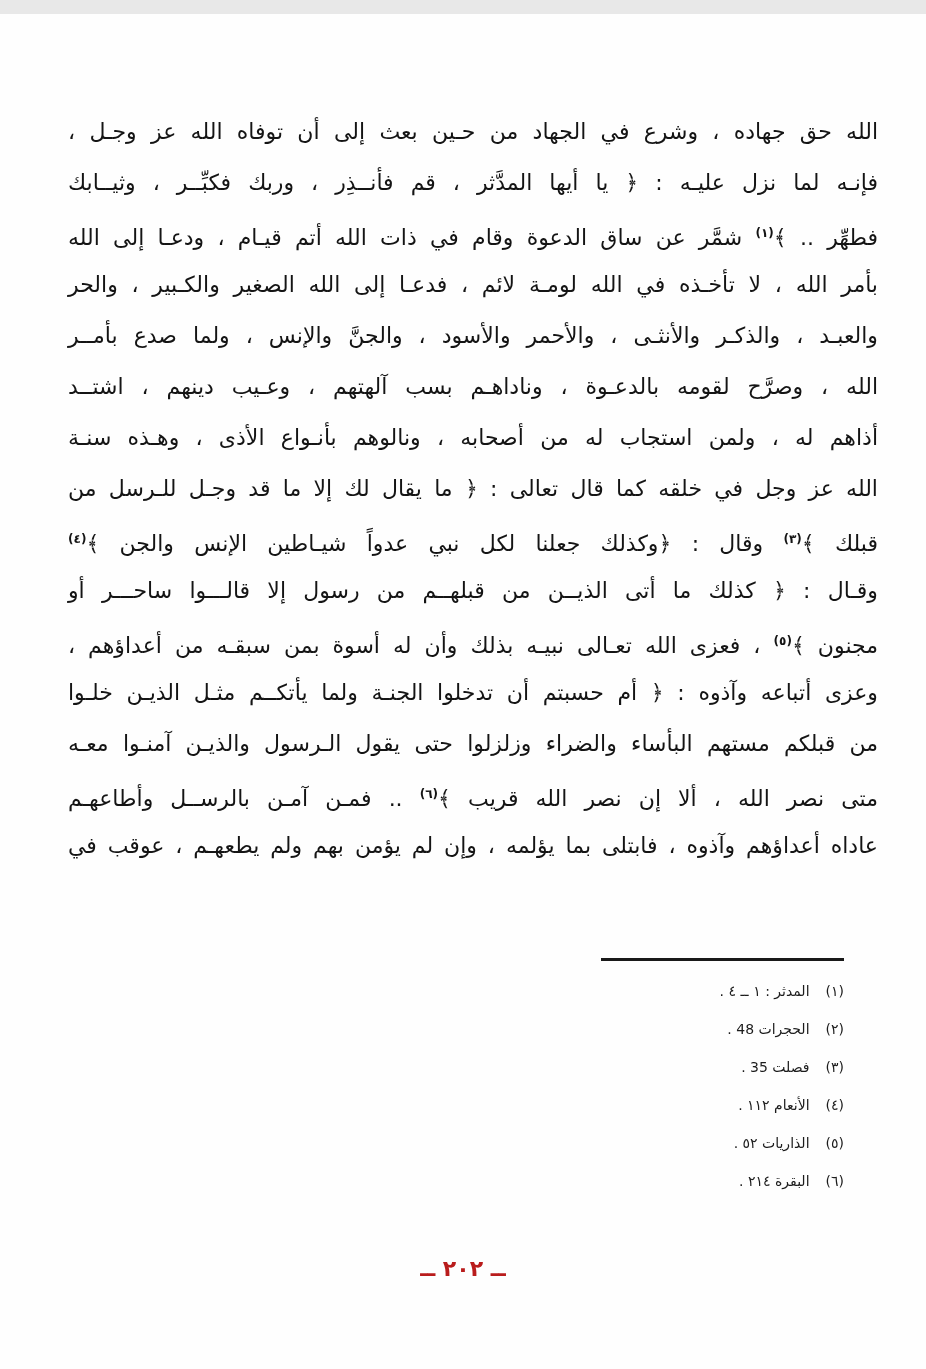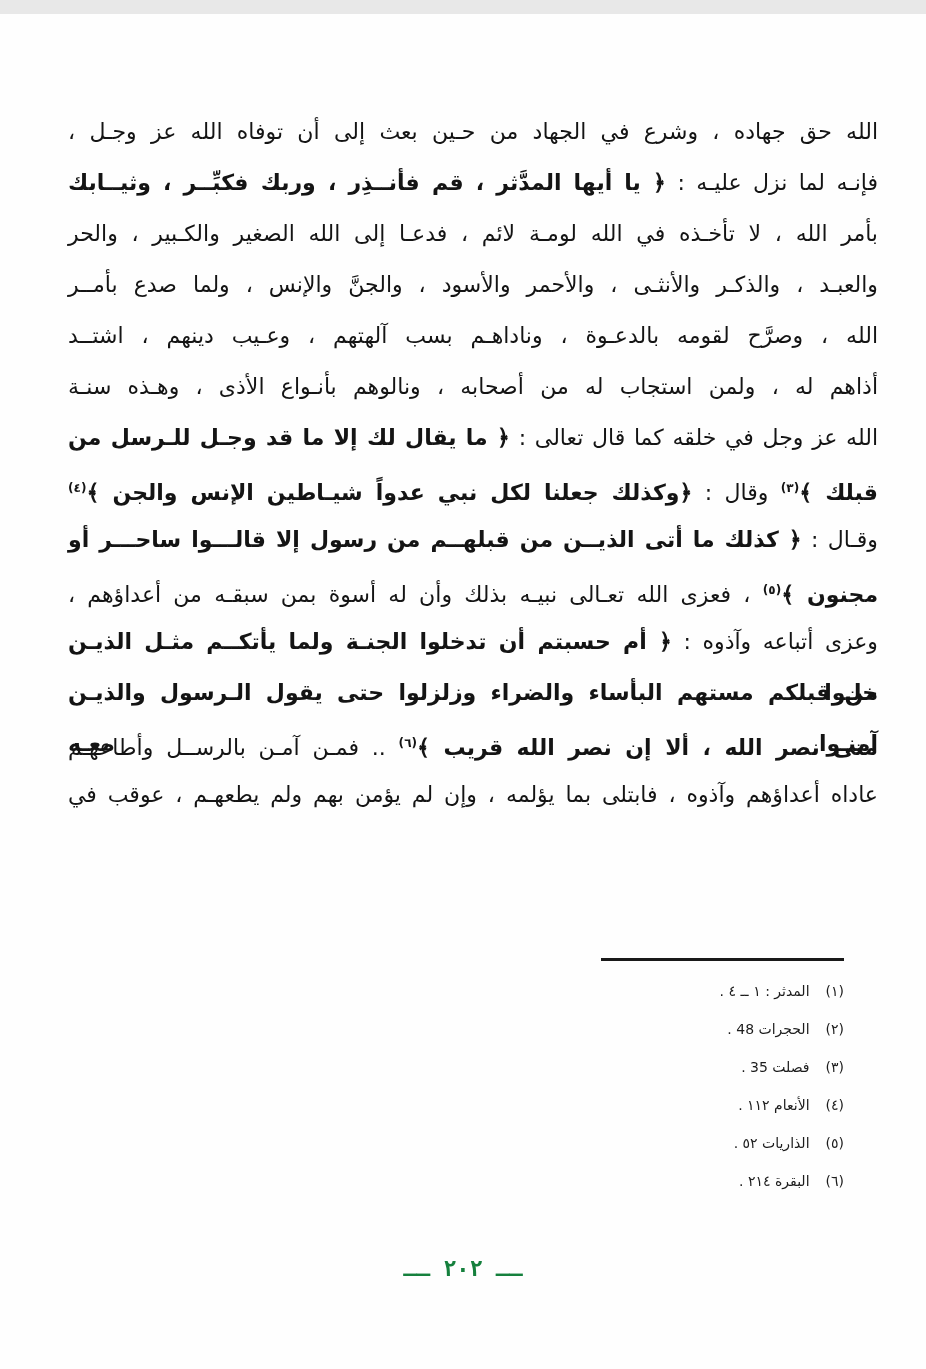--- a/index.html
+++ b/index.html
@@ -28,21 +28,21 @@
     direction: rtl;
     text-align: justify;
     text-align-last: justify;
     font-size: 22px;
     line-height: 51px;
     white-space: normal;
     height: 51px;
     overflow: visible;
   }
   .text-line .bold {
-    font-weight: 700;
+    font-weight: 400;
   }
   .text-line .sup,
   .footnote-row .sup {
     font-size: 0.55em;
     vertical-align: super;
     font-weight: 700;
     letter-spacing: 0;
   }
   .footnote-separator {
     position: absolute;
@@ -72,32 +72,32 @@
   }
   .page-number {
     position: absolute;
     top: 1242px;
     left: 0;
     width: 100%;
     text-align: center;
     font-size: 22px;
     font-weight: 700;
     letter-spacing: 2px;
-    color: #15803d;
-    font-family: Liberation Mono, monospace;
+    color: #b91c1c;
   }
 </style>
 </head>
 <body>
 
 <div class="page">
 
   <div class="main-text">
       <div class="text-line"><span>الله حق جهاده ، وشرع في الجهاد من حـين بعث إلى أن توفاه الله عز وجـل ،</span></div>
       <div class="text-line"><span>فإنـه لما نزل عليـه : </span><span class="bold">﴿ يا أيها المدَّثر ، قم فأنــذِر ، وربك فكبِّــر ، وثيــابك</span></div>
+      <div class="text-line"><span class="bold">فطهِّر .. ﴾</span><span class="bold sup">(١)</span><span> شمَّر عن ساق الدعوة وقام في ذات الله أتم قيـام ، ودعـا إلى الله</span></div>
       <div class="text-line"><span>بأمر الله ، لا تأخـذه في الله لومـة لائم ، فدعـا إلى الله الصغير والكـبير ، والحر</span></div>
       <div class="text-line"><span>والعبـد ، والذكـر والأنثـى ، والأحمر والأسود ، والجنَّ والإنس ، ولما صدع بأمــر</span></div>
       <div class="text-line"><span>الله ، وصرَّح لقومه بالدعـوة ، وناداهـم بسب آلهتهم ، وعـيب دينهم ، اشتــد</span></div>
       <div class="text-line"><span>أذاهم له ، ولمن استجاب له من أصحابه ، ونالوهم بأنـواع الأذى ، وهـذه سنـة</span></div>
       <div class="text-line"><span>الله عز وجل في خلقه كما قال تعالى : </span><span class="bold">﴿ ما يقال لك إلا ما قد وجـل للـرسل من</span></div>
       <div class="text-line"><span class="bold">قبلك ﴾</span><span class="bold sup">(٣)</span><span> وقال : </span><span class="bold">﴿وكذلك جعلنا لكل نبي عدواً شيـاطين الإنس والجن ﴾</span><span class="bold sup">(٤)</span></div>
       <div class="text-line"><span>وقـال : </span><span class="bold">﴿ كذلك ما أتى الذيــن من قبلهــم من رسول إلا قالـــوا ساحـــر أو</span></div>
       <div class="text-line"><span class="bold">مجنون ﴾</span><span class="bold sup">(٥)</span><span> ، فعزى الله تعـالى نبيـه بذلك وأن له أسوة بمن سبقـه من أعداؤهم ،</span></div>
       <div class="text-line"><span>وعزى أتباعه وآذوه : </span><span class="bold">﴿ أم حسبتم أن تدخلوا الجنـة ولما يأتكــم مثـل الذيـن خلـوا</span></div>
       <div class="text-line"><span class="bold">من قبلكم مستهم البأساء والضراء وزلزلوا حتى يقول الـرسول والذيـن آمنـوا معـه</span></div>

